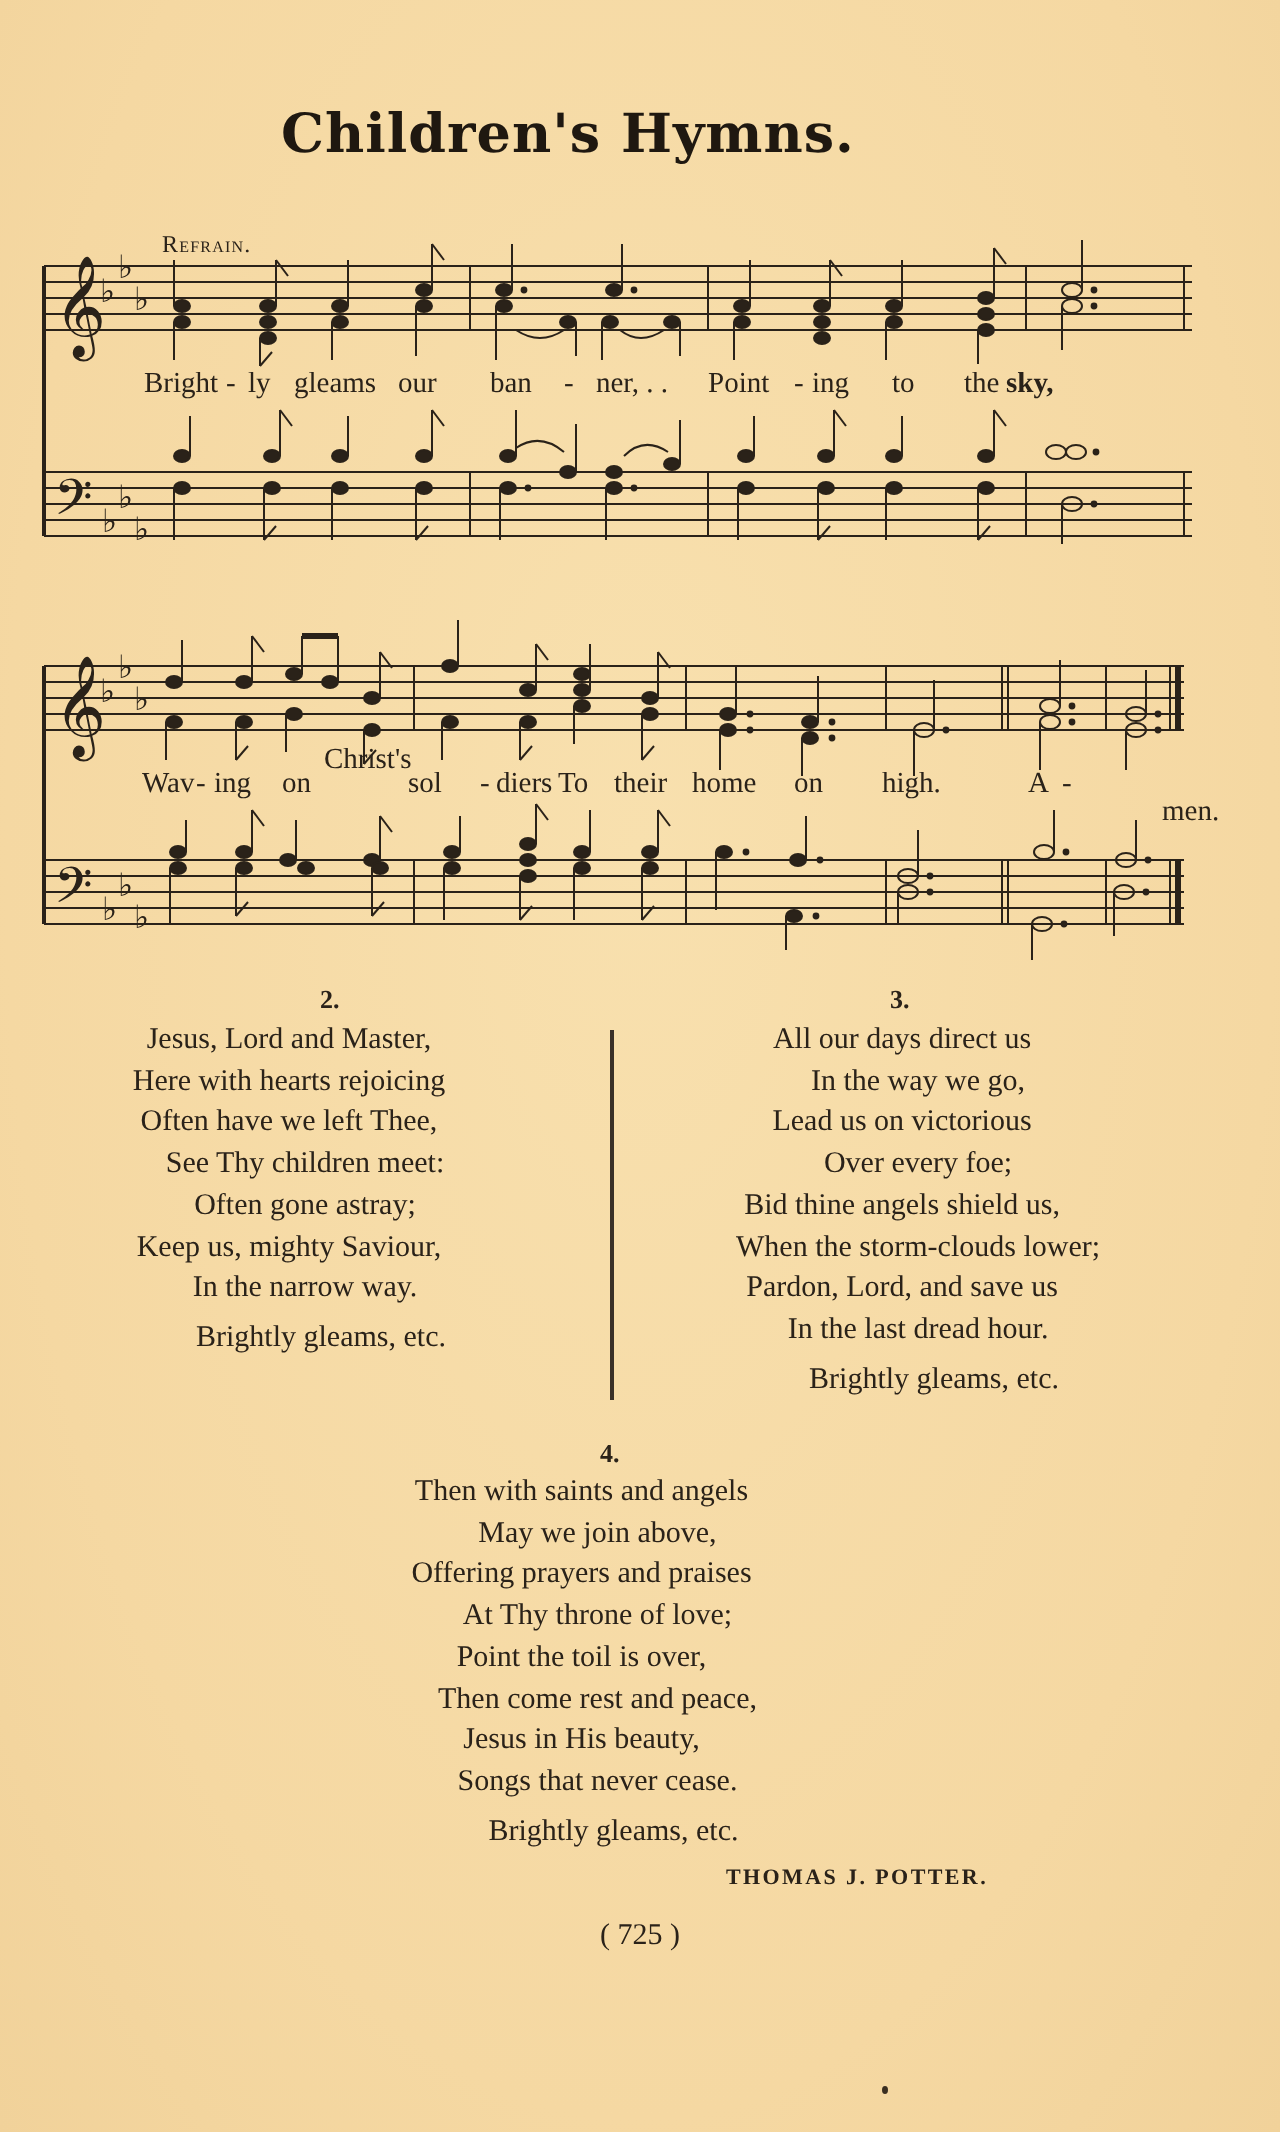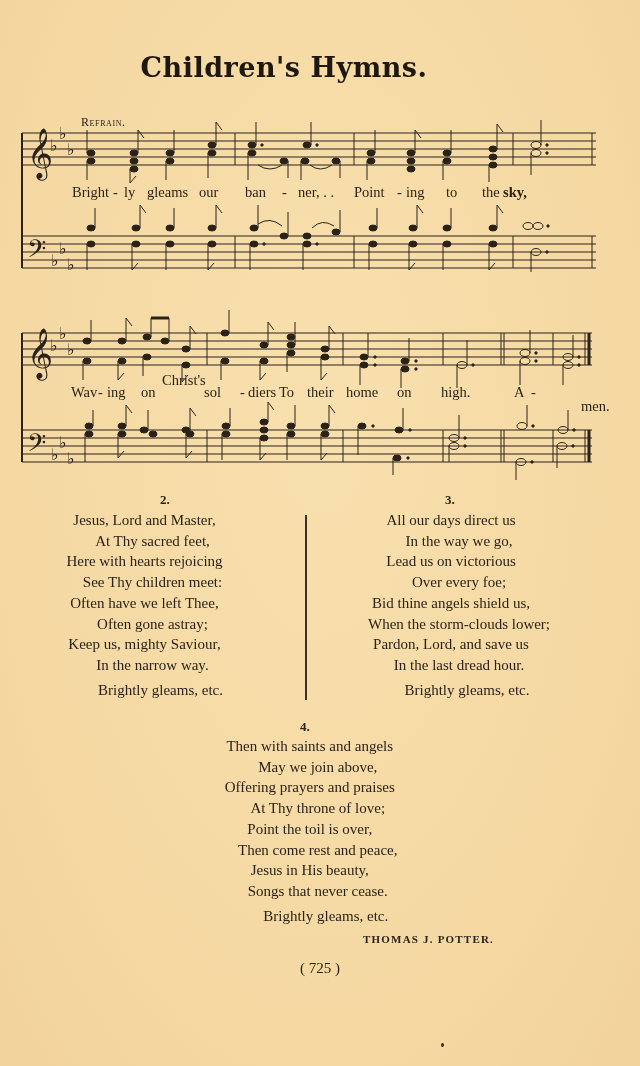--- a/index.html
+++ b/index.html
@@ -445,24 +445,23 @@
 <div class="lyric" style="left:346px;top:384px;">home</div>
 <div class="lyric" style="left:397px;top:384px;">on</div>
 <div class="lyric" style="left:441px;top:384px;text-align:center;">high.</div>
 <div class="lyric" style="left:514px;top:384px;">A</div>
 <div class="lyric" style="left:531px;top:384px;">-</div>
 <div class="lyric" style="left:545px;top:398px;margin-left:36px;">men.</div>
 
 <div class="verse-num" style="left:160px;top:492px;">2.</div>
 <div class="verse" style="left:66px;top:510px;">
   <div class="ln">Jesus, Lord and Master,</div>
-  <div class="ln ind">At Thy sacred feet,</div>
   <div class="ln">Here with hearts rejoicing</div>
+  <div class="ln">Often have we left Thee,</div>
   <div class="ln ind">See Thy children meet:</div>
-  <div class="ln">Often have we left Thee,</div>
   <div class="ln ind">Often gone astray;</div>
   <div class="ln">Keep us, mighty Saviour,</div>
   <div class="ln ind">In the narrow way.</div>
   <div class="ln chorus">Brightly gleams, etc.</div>
 </div>
 
 <div class="divider"></div>
 
 <div class="verse-num" style="left:445px;top:492px;">3.</div>
 <div class="verse" style="left:352px;top:510px;">
@@ -471,21 +470,21 @@
   <div class="ln">Lead us on victorious</div>
   <div class="ln ind">Over every foe;</div>
   <div class="ln">Bid thine angels shield us,</div>
   <div class="ln ind">When the storm-clouds lower;</div>
   <div class="ln">Pardon, Lord, and save us</div>
   <div class="ln ind">In the last dread hour.</div>
   <div class="ln chorus">Brightly gleams, etc.</div>
 </div>
 
 <div class="verse-num" style="left:300px;top:719px;">4.</div>
-<div class="verse" style="left:203px;top:736px;margin-left:19px;">
+<div class="verse" style="left:203px;top:736px;">
   <div class="ln">Then with saints and angels</div>
   <div class="ln ind">May we join above,</div>
   <div class="ln">Offering prayers and praises</div>
   <div class="ln ind">At Thy throne of love;</div>
   <div class="ln">Point the toil is over,</div>
   <div class="ln ind">Then come rest and peace,</div>
   <div class="ln">Jesus in His beauty,</div>
   <div class="ln ind">Songs that never cease.</div>
   <div class="ln chorus">Brightly gleams, etc.</div>
 </div>

